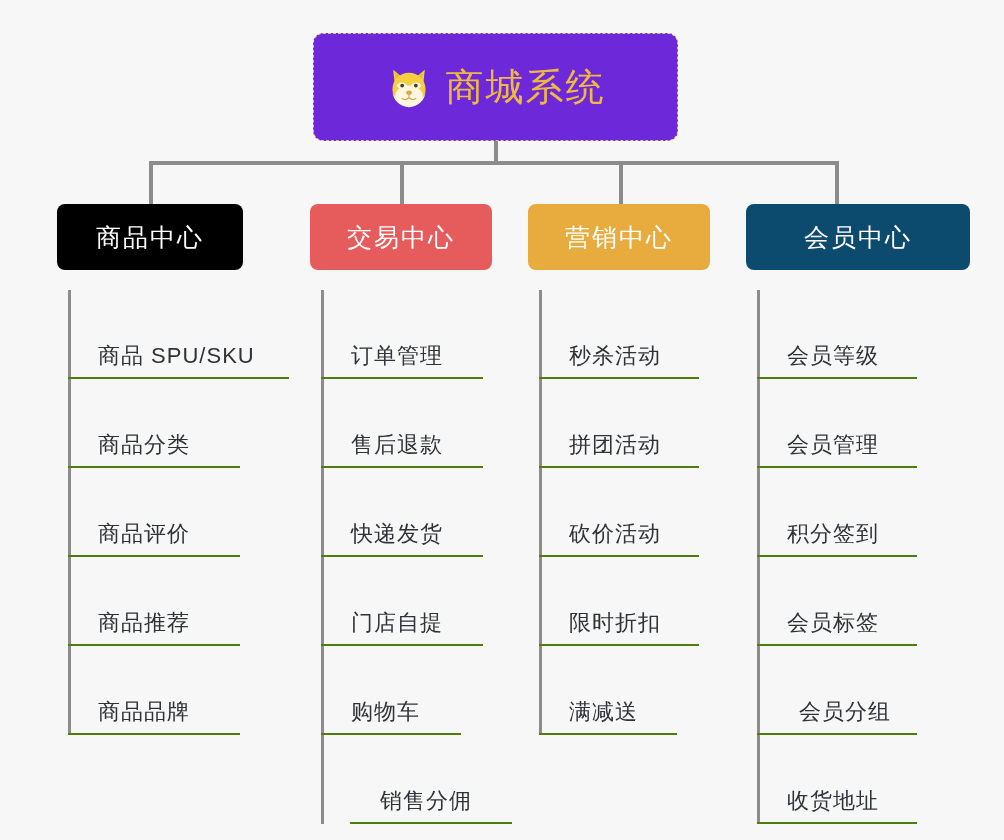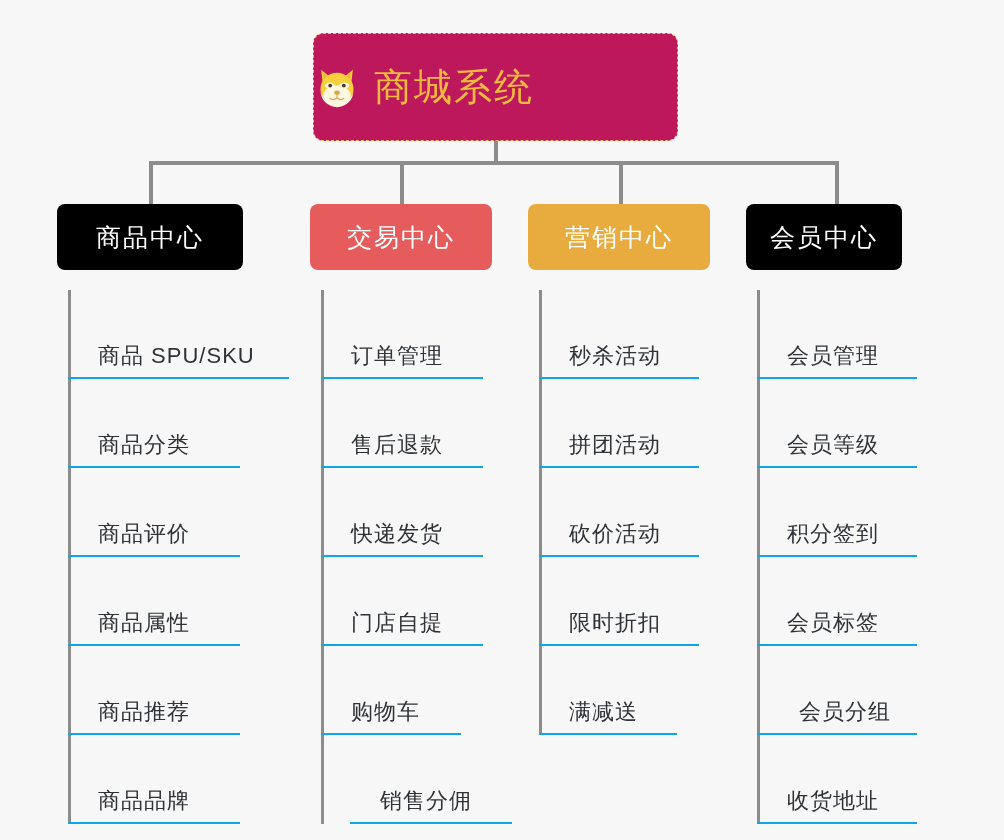--- a/index.html
+++ b/index.html
@@ -21,26 +21,27 @@
     height: 840px;
   }
 
   
   .root-node {
     position: absolute;
     left: 313px;
     top: 33px;
     width: 365px;
     height: 108px;
-    background: #be185d;
+    background: #6d28d9;
     border: 1px dashed #e9c06a;
     border-radius: 10px;
     box-sizing: border-box;
     display: flex;
     align-items: center;
+    justify-content: center;
     gap: 14px;
   }
   .root-emoji {
     width: 46px;
     height: 46px;
     position: relative;
     display: block;
   }
   .root-title {
     font-size: 38px;
@@ -91,21 +92,21 @@
   }
   .leaf {
     position: relative;
     height: 89px;
     display: flex;
     align-items: flex-end;
     box-sizing: border-box;
   }
   .leaf-inner {
     margin-left: 11px;
-    border-bottom: 2px solid #0ea5e9;
+    border-bottom: 2px solid #4d7c0f;
     padding: 0 14px 6px 30px;
     width: 100%;
     box-sizing: border-box;
   }
   .leaf-label {
     font-size: 22px;
     color: #2f3337;
     white-space: nowrap;
     letter-spacing: 1px;
   }
@@ -155,23 +156,20 @@
       <div class="leaf">
         <div class="leaf-inner"><span class="leaf-label">商品 SPU/SKU</span></div>
       </div>
       <div class="leaf">
         <div class="leaf-inner" style="width:172px;"><span class="leaf-label">商品分类</span></div>
       </div>
       <div class="leaf">
         <div class="leaf-inner" style="width:172px;"><span class="leaf-label">商品评价</span></div>
       </div>
       <div class="leaf">
-        <div class="leaf-inner" style="width:172px;"><span class="leaf-label">商品属性</span></div>
-      </div>
-      <div class="leaf">
         <div class="leaf-inner" style="width:172px;"><span class="leaf-label">商品推荐</span></div>
       </div>
       <div class="leaf">
         <div class="leaf-inner" style="width:172px;"><span class="leaf-label">商品品牌</span></div>
       </div>
     </div>
   </div>
 
   <div class="column" style="left:310px; width:210px;">
     <div class="cat-header" style="background:#e65c5c; width:182px;">
@@ -218,32 +216,32 @@
       <div class="leaf">
         <div class="leaf-inner" style="width:160px;"><span class="leaf-label">限时折扣</span></div>
       </div>
       <div class="leaf">
         <div class="leaf-inner" style="width:138px;"><span class="leaf-label">满减送</span></div>
       </div>
     </div>
   </div>
 
   <div class="column" style="left:746px; width:208px;">
-    <div class="cat-header" style="background:#000000; width:156px;">
+    <div class="cat-header" style="background:#0c4a6e; width:224px;">
       <span>会员中心</span>
     </div>
     <div class="leaf-wrap">
       <div class="spine"></div>
       <div class="leaf">
+        <div class="leaf-inner" style="width:160px;"><span class="leaf-label">会员等级</span></div>
+      </div>
+      <div class="leaf">
         <div class="leaf-inner" style="width:160px;"><span class="leaf-label">会员管理</span></div>
       </div>
       <div class="leaf">
-        <div class="leaf-inner" style="width:160px;"><span class="leaf-label">会员等级</span></div>
-      </div>
-      <div class="leaf">
         <div class="leaf-inner" style="width:160px;"><span class="leaf-label">积分签到</span></div>
       </div>
       <div class="leaf">
         <div class="leaf-inner" style="width:160px;"><span class="leaf-label">会员标签</span></div>
       </div>
       <div class="leaf">
         <div class="leaf-inner" style="width:160px;text-align:center;"><span class="leaf-label">会员分组</span></div>
       </div>
       <div class="leaf">
         <div class="leaf-inner" style="width:160px;"><span class="leaf-label">收货地址</span></div>

